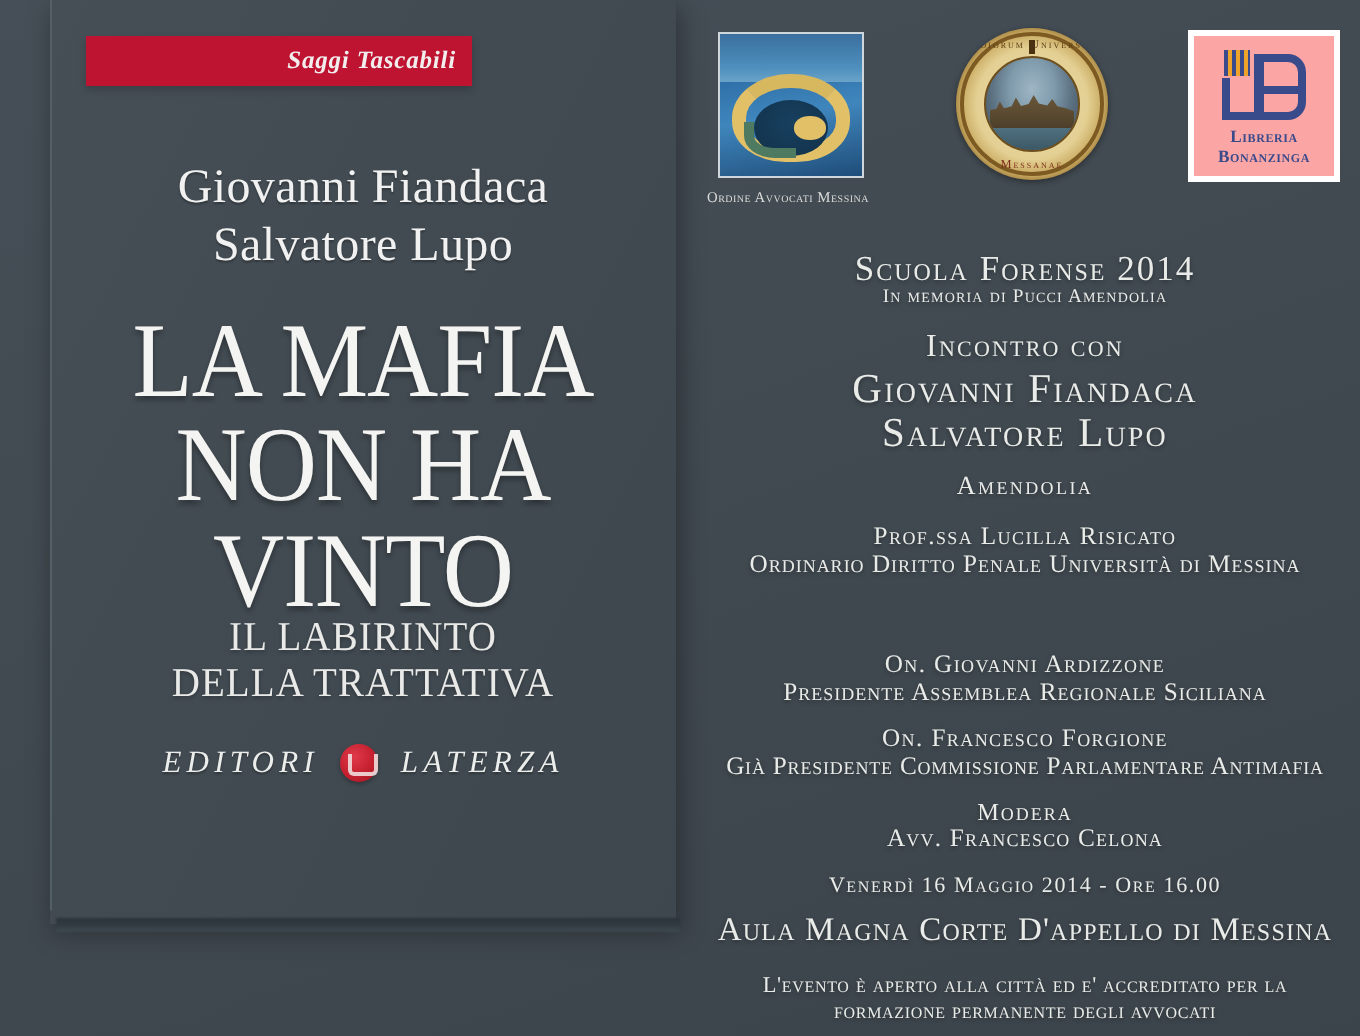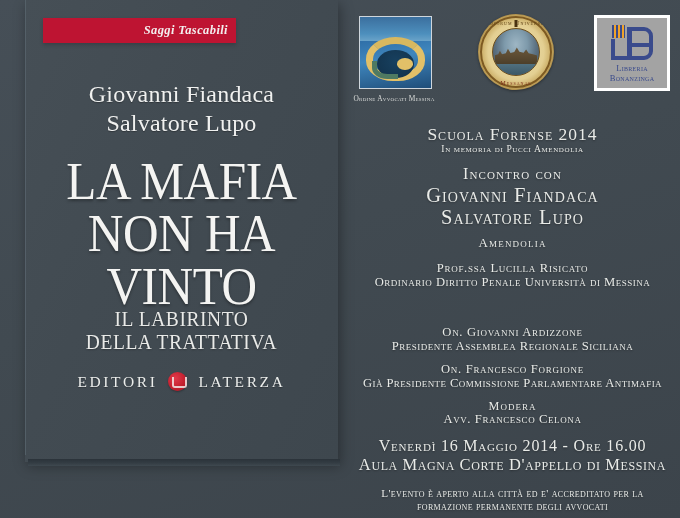--- a/index.html
+++ b/index.html
@@ -131,20 +131,21 @@
     align-items: center;
     justify-content: center;
     gap: 11px;
   }
   .pub-word {
     color: #eceeec;
     font-family: "Liberation Serif", serif;
     font-size: 15.5px;
     letter-spacing: 2.6px;
     text-shadow: 0 1px 1px rgba(0,0,0,0.3);
+    font-style: italic;
   }
   #laterza-mark {
     width: 19px;
     height: 19px;
     border-radius: 50%;
     background: radial-gradient(circle at 38% 33%, #e03a4a 0%, #c41f2e 55%, #9d1623 100%);
     position: relative;
     box-shadow: 0 1px 2px rgba(0,0,0,0.3);
     flex: 0 0 auto;
   }
@@ -312,23 +313,24 @@
     top: 1px;
     width: 76px;
     height: 76px;
     background: #ffffff;
     padding: 3px;
     box-sizing: border-box;
   }
   #logo-bonanzinga-inner {
     width: 100%;
     height: 100%;
-    background: #a3a3a3;
+    background: #fca5a5;
     position: relative;
     overflow: hidden;
+    font-weight: bold;
   }
   #bz-b {
     position: absolute;
     left: 30px; top: 9px;
     width: 26px; height: 33px;
     border: 4px solid #3a4b8c;
     border-left-width: 5px;
     border-radius: 0 9px 9px 0;
     box-sizing: border-box;
   }
@@ -386,21 +388,21 @@
   #ev-introduce{ top: 235px; font-size: 13px; letter-spacing: 1.2px; }
   #ev-risicato1{ top: 261px; font-size: 12.6px; letter-spacing: 0.7px; }
   #ev-risicato2{ top: 275px; font-size: 12.6px; letter-spacing: 0.5px; }
   #ev-interv   { top: 300px; font-size: 12.8px; letter-spacing: 1.1px; }
   #ev-ard1     { top: 325px; font-size: 12.6px; letter-spacing: 0.7px; }
   #ev-ard2     { top: 339px; font-size: 12.6px; letter-spacing: 0.5px; }
   #ev-forg1    { top: 362px; font-size: 12.6px; letter-spacing: 0.7px; }
   #ev-forg2    { top: 376px; font-size: 12.6px; letter-spacing: 0.4px; }
   #ev-modera   { top: 399px; font-size: 12.2px; letter-spacing: 1px; }
   #ev-celona   { top: 412px; font-size: 12.6px; letter-spacing: 0.6px; text-align: center; }
-  #ev-date     { top: 437px; font-size: 16px; letter-spacing: 0.8px; }
+  #ev-date     { top: 437px; font-size: 11px; letter-spacing: 0.8px; }
   #ev-venue    { top: 455px; font-size: 16.5px; letter-spacing: 0.6px; }
   #ev-note1    { top: 487px; font-size: 11.2px; letter-spacing: 0.35px; }
   #ev-note2    { top: 500px; font-size: 11.2px; letter-spacing: 0.35px; }
 </style>
 </head>
 <body>
 
 <div id="poster">
 
   <div id="book-cover">

